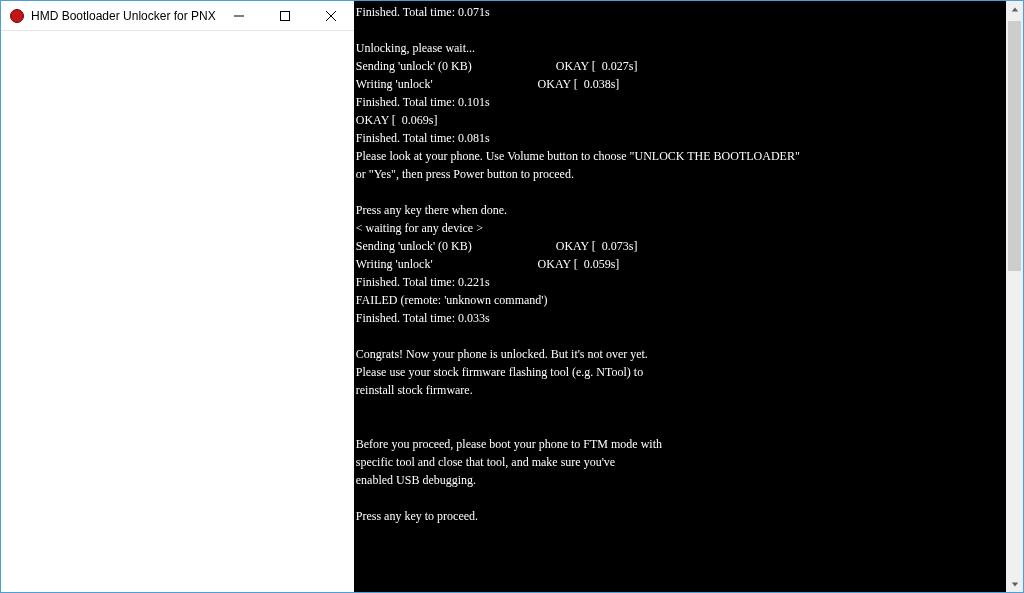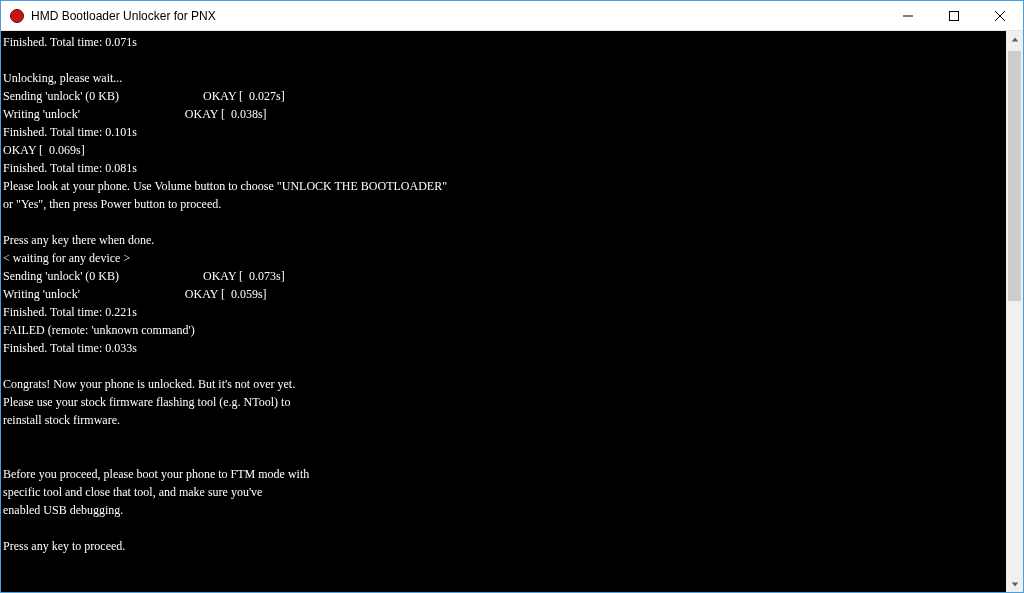--- a/index.html
+++ b/index.html
@@ -12,21 +12,21 @@
       background: #fff;
       width: 1024px;
       height: 593px;
       overflow: hidden;
     }
     .window {
       width: 100%;
       height: 100%;
       border: 1px solid #4a9edb;
       display: flex;
-      flex-direction: column;
+      flex-direction: row;
       background: #fff;
     }
     .titlebar {
       height: 30px;
       background: #fff;
       display: flex;
       align-items: center;
       padding-left: 8px;
       border-bottom: 1px solid #e5e5e5;
       flex-shrink: 0;

